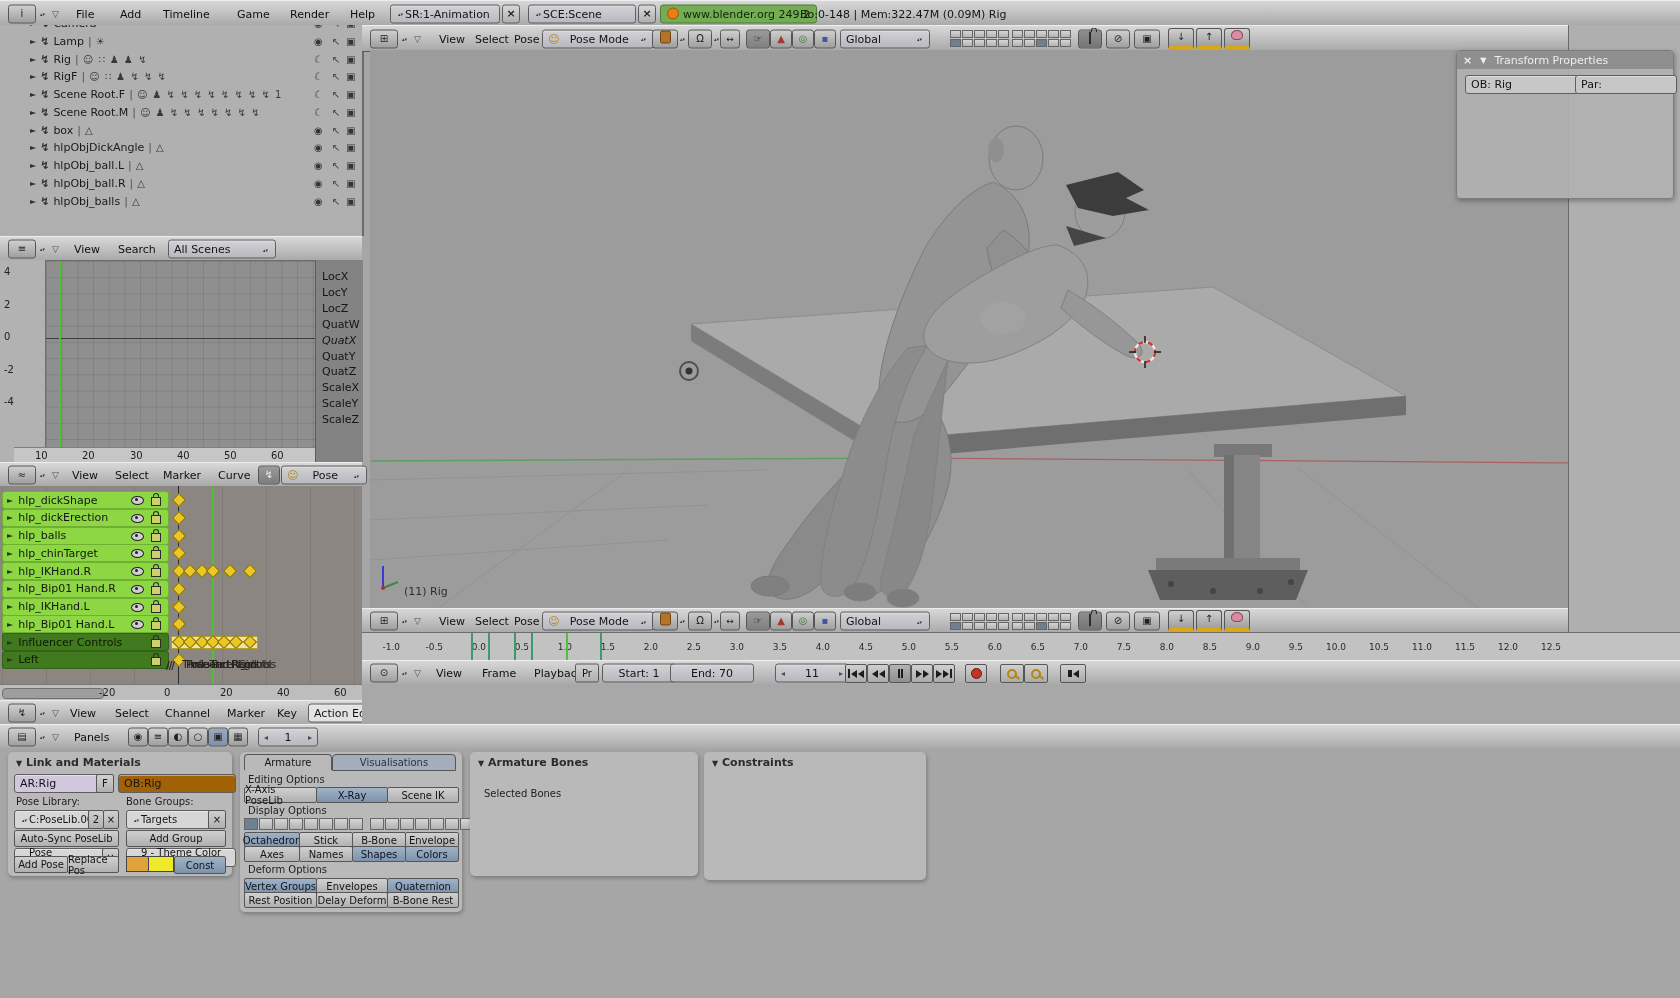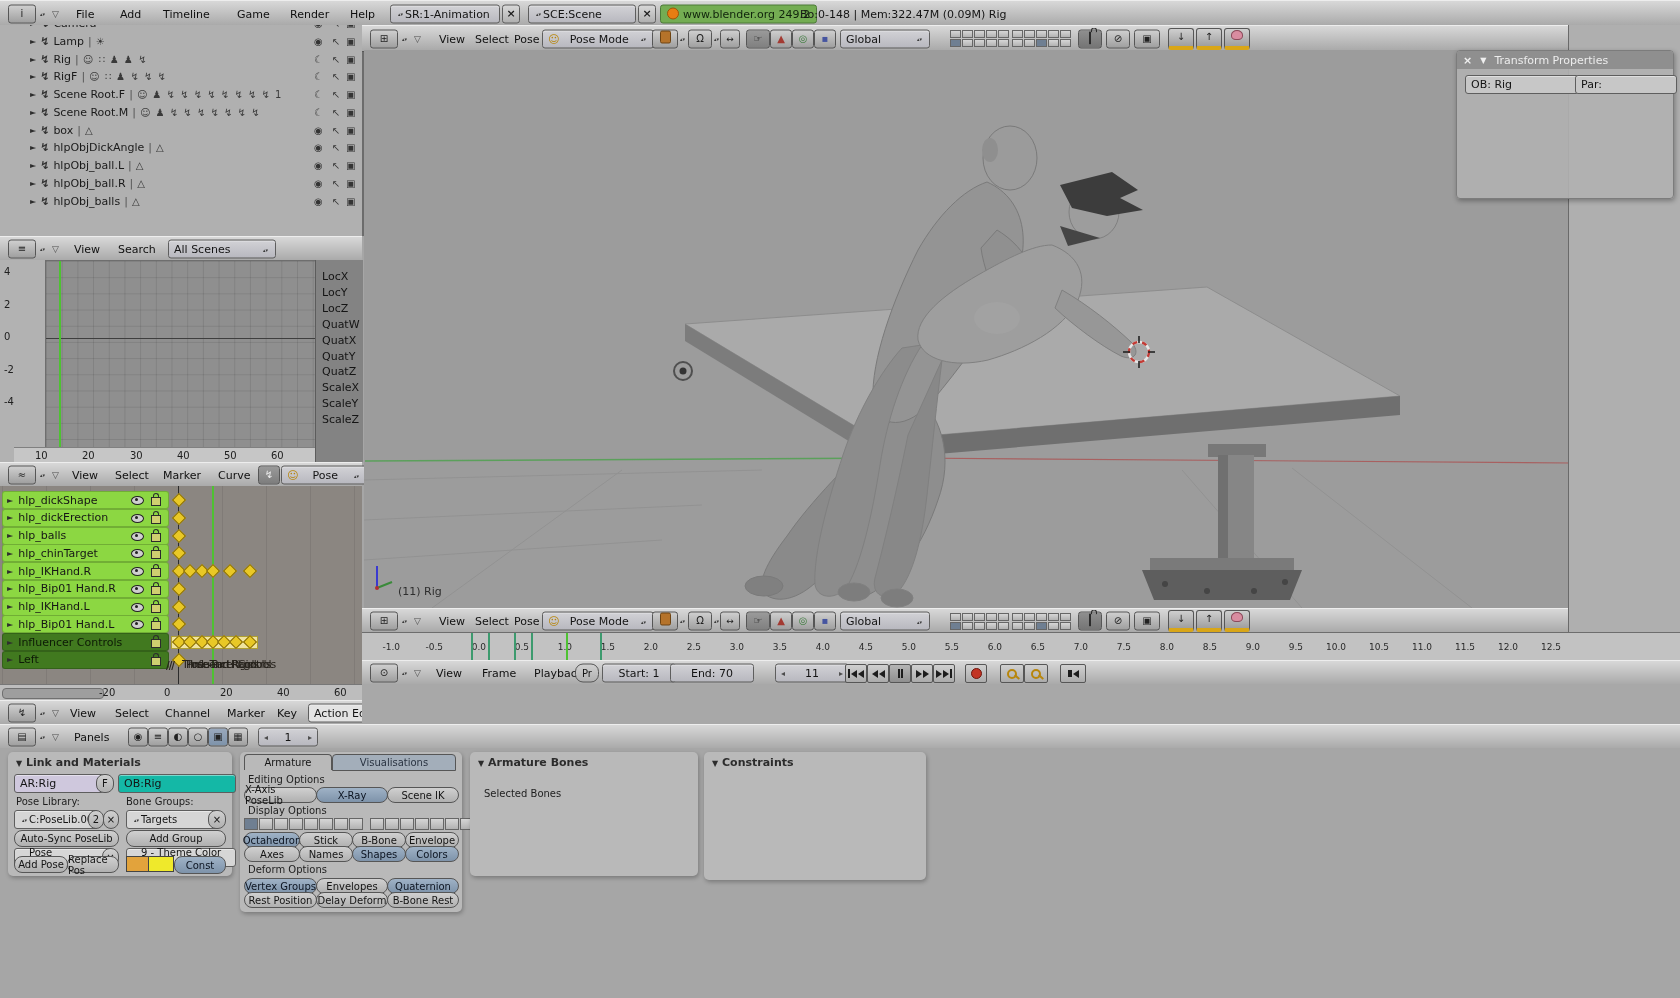--- a/index.html
+++ b/index.html
@@ -12,21 +12,21 @@
   .menu{color:#101010}
   .ibox{width:26px;height:17px;background:linear-gradient(#cfcfcf,#9f9f9f);border:1px solid #565656;border-radius:3px;
         text-align:center;line-height:16px;font-size:10px;color:#222}
   .st{display:inline-flex;flex-direction:column;font-size:5px;line-height:4px;color:#3a3a3a;vertical-align:middle;margin:0 2px}
   .tri{color:#4c4c4c;font-size:9px}
   .fld{height:17px;background:linear-gradient(#d2d2d6,#b8b8bf);border:1px solid #5e5e5e;border-radius:3px;
        display:flex;align-items:center;padding:0 5px;box-shadow:inset 0 1px 0 #ffffff70;color:#141414}
   .xbtn{width:16px;height:17px;background:linear-gradient(#d8d8d8,#b0b0b0);border:1px solid #5e5e5e;border-radius:3px;
         text-align:center;line-height:16px;font-weight:bold;color:#1c1c1c;margin-left:2px}
   .tb{background:linear-gradient(#d0d0d0,#b0b0b0);border:1px solid #565656;font-size:10px;display:flex;align-items:center;
-      justify-content:center;color:#141414;position:absolute;border-radius:8px}
+      justify-content:center;color:#141414;position:absolute;border-radius:2px}
   .tb.on{background:linear-gradient(#9fb2c6,#7e93aa);color:#0c1421}
   .panel{position:absolute;background:#b9b9b9;border-radius:5px;box-shadow:1px 2px 4px #00000045}
   .ph{position:absolute;left:8px;top:4px;font-size:11px;color:#2c2c2c;font-weight:bold}
   .lbl{position:absolute;font-size:10px;color:#1e1e1e}
   
   .orow{position:absolute;left:30px;right:0;height:17px;display:flex;align-items:center;gap:4px;font-size:11px;color:#1a1a1a}
   .oarr{font-size:8px;color:#2e2e2e}
   .oico{color:#333;font-size:11px;font-weight:bold}
   .osep{color:#555}
   .oicons{color:#3a3a3a;font-size:10px;letter-spacing:1px}
@@ -230,21 +230,21 @@
          background-image:linear-gradient(#00000018 1px,transparent 1px),linear-gradient(90deg,#00000018 1px,transparent 1px);background-size:15.7px 16.2px">
       <div class="abs" style="left:0;top:77px;width:100%;height:1px;background:#3e3e3e"></div>
       <div class="abs" id="ipo-cur" style="top: 0px; width: 2px; height: 100%; background: rgb(78, 194, 50); left: 13px;"></div>
     </div>
     <div class="abs" style="left:315px;top:0;width:47px;height:202px;background:#838383;border-left:1px solid #5c5c5c">
       <div id="ipo-chan" class="abs" style="left:0;top:0;right:0;bottom:0">
           <div class="ipochan" style="top: 10px;">LocX</div>
           <div class="ipochan" style="top: 25.9px;">LocY</div>
           <div class="ipochan" style="top: 41.8px;">LocZ</div>
           <div class="ipochan" style="top: 57.7px;">QuatW</div>
-          <div class="ipochan" style="top: 73.6px;">QuatX</div>
+          <div class="ipochan" style="top: 73.6px; font-style: italic;">QuatX</div>
           <div class="ipochan" style="top: 89.5px;">QuatY</div>
           <div class="ipochan" style="top: 105.4px;">QuatZ</div>
           <div class="ipochan" style="top: 121.3px;">ScaleX</div>
           <div class="ipochan" style="top: 137.2px;">ScaleY</div>
           <div class="ipochan" style="top: 153.1px;">ScaleZ</div>
         </div>
     </div>
     <div class="abs" id="ipo-x" style="left:14px;top:187px;width:301px;height:15px;background:#c6c6c6;border-top:1px solid #808080">
         <div class="ixt" style="left: 21px;">10</div>
         <div class="ixt" style="left: 68px;">20</div>
@@ -439,21 +439,21 @@
           <span class="lc"></span>
       </div>
       <div class="hi ibox" style="left:716px;width:22px;background:linear-gradient(#8f8f8f,#757575)"><span class="lock" style="margin:4px auto 0;background:#ddd"></span></div>
       <div class="hi ibox" style="left:744px;width:22px">⊘</div>
       <div class="hi ibox" style="left:772px;width:24px">▣</div>
       <div class="hi ibox" style="left:806px;width:24px;border-bottom:4px solid #d9a617">↓</div>
       <div class="hi ibox" style="left:834px;width:24px;border-bottom:4px solid #d9a617">↑</div>
       <div class="hi ibox" style="left:862px;width:24px;border-bottom:4px solid #d9a617"><span style="display:inline-block;width:10px;height:8px;background:#d98ca0;border-radius:50% 50% 40% 40%;border:1px solid #8a4a5a"></span></div>
     </div>
 
-    <div class="abs" style="left:2px;top:25px;width:1206px;height:674px;background:#9c9c9c;overflow:hidden">
+    <div class="abs" style="left:8px;top:25px;width:1206px;height:674px;background:#9c9c9c;overflow:hidden">
       <svg width="1206" height="558" viewBox="362 50 1206 558">
         <rect x="362" y="50" width="1206" height="558" fill="#9c9c9c"></rect>
 
         <g stroke="#8a8a8a" stroke-width="1" opacity="0.55">
           <line x1="362" y1="480" x2="760" y2="470"></line>
             <line x1="362" y1="520" x2="700" y2="505"></line>
           <line x1="362" y1="560" x2="660" y2="540"></line>
             <line x1="430" y1="608" x2="620" y2="470"></line>
           <line x1="1300" y1="608" x2="1180" y2="470"></line>
             <line x1="1470" y1="608" x2="1290" y2="468"></line>
@@ -712,21 +712,21 @@
 
   <div class="abs" style="left:0;top:748px;width:1680px;height:250px;background:#a6a6a6">
 
     <div class="panel" style="left:8px;top:4px;width:224px;height:124px">
       <div class="ph"><span style="font-size:8px">▼</span>
         <span>Link and Materials</span></div>
       <div class="fld abs" style="left:6px;top:22px;width:78px;background:#cfc8dd">
           <span>AR:Rig</span>
         </div>
       <div class="tb" style="left:88px;top:22px;width:16px;height:17px">F</div>
-      <div class="fld abs" style="left:110px;top:22px;width:106px;background:#14b8a6">
+      <div class="fld abs" style="left:110px;top:22px;width:106px;background:#a16207">
           <span>OB:Rig</span>
         </div>
       <div class="lbl" style="left:8px;top:44px">Pose Library:</div>
       <div class="lbl" style="left:118px;top:44px">Bone Groups:</div>
       <div class="fld abs" style="left:6px;top:58px;width:72px;font-size:10px;background:#d6d6d6">
           <span class="st">▴▾</span>
           <span>C:PoseLib.001</span>
         </div>
       <div class="tb" style="left:80px;top:58px;width:14px;height:17px">2</div>
       <div class="tb" style="left:95px;top:58px;width:14px;height:17px">×</div>

